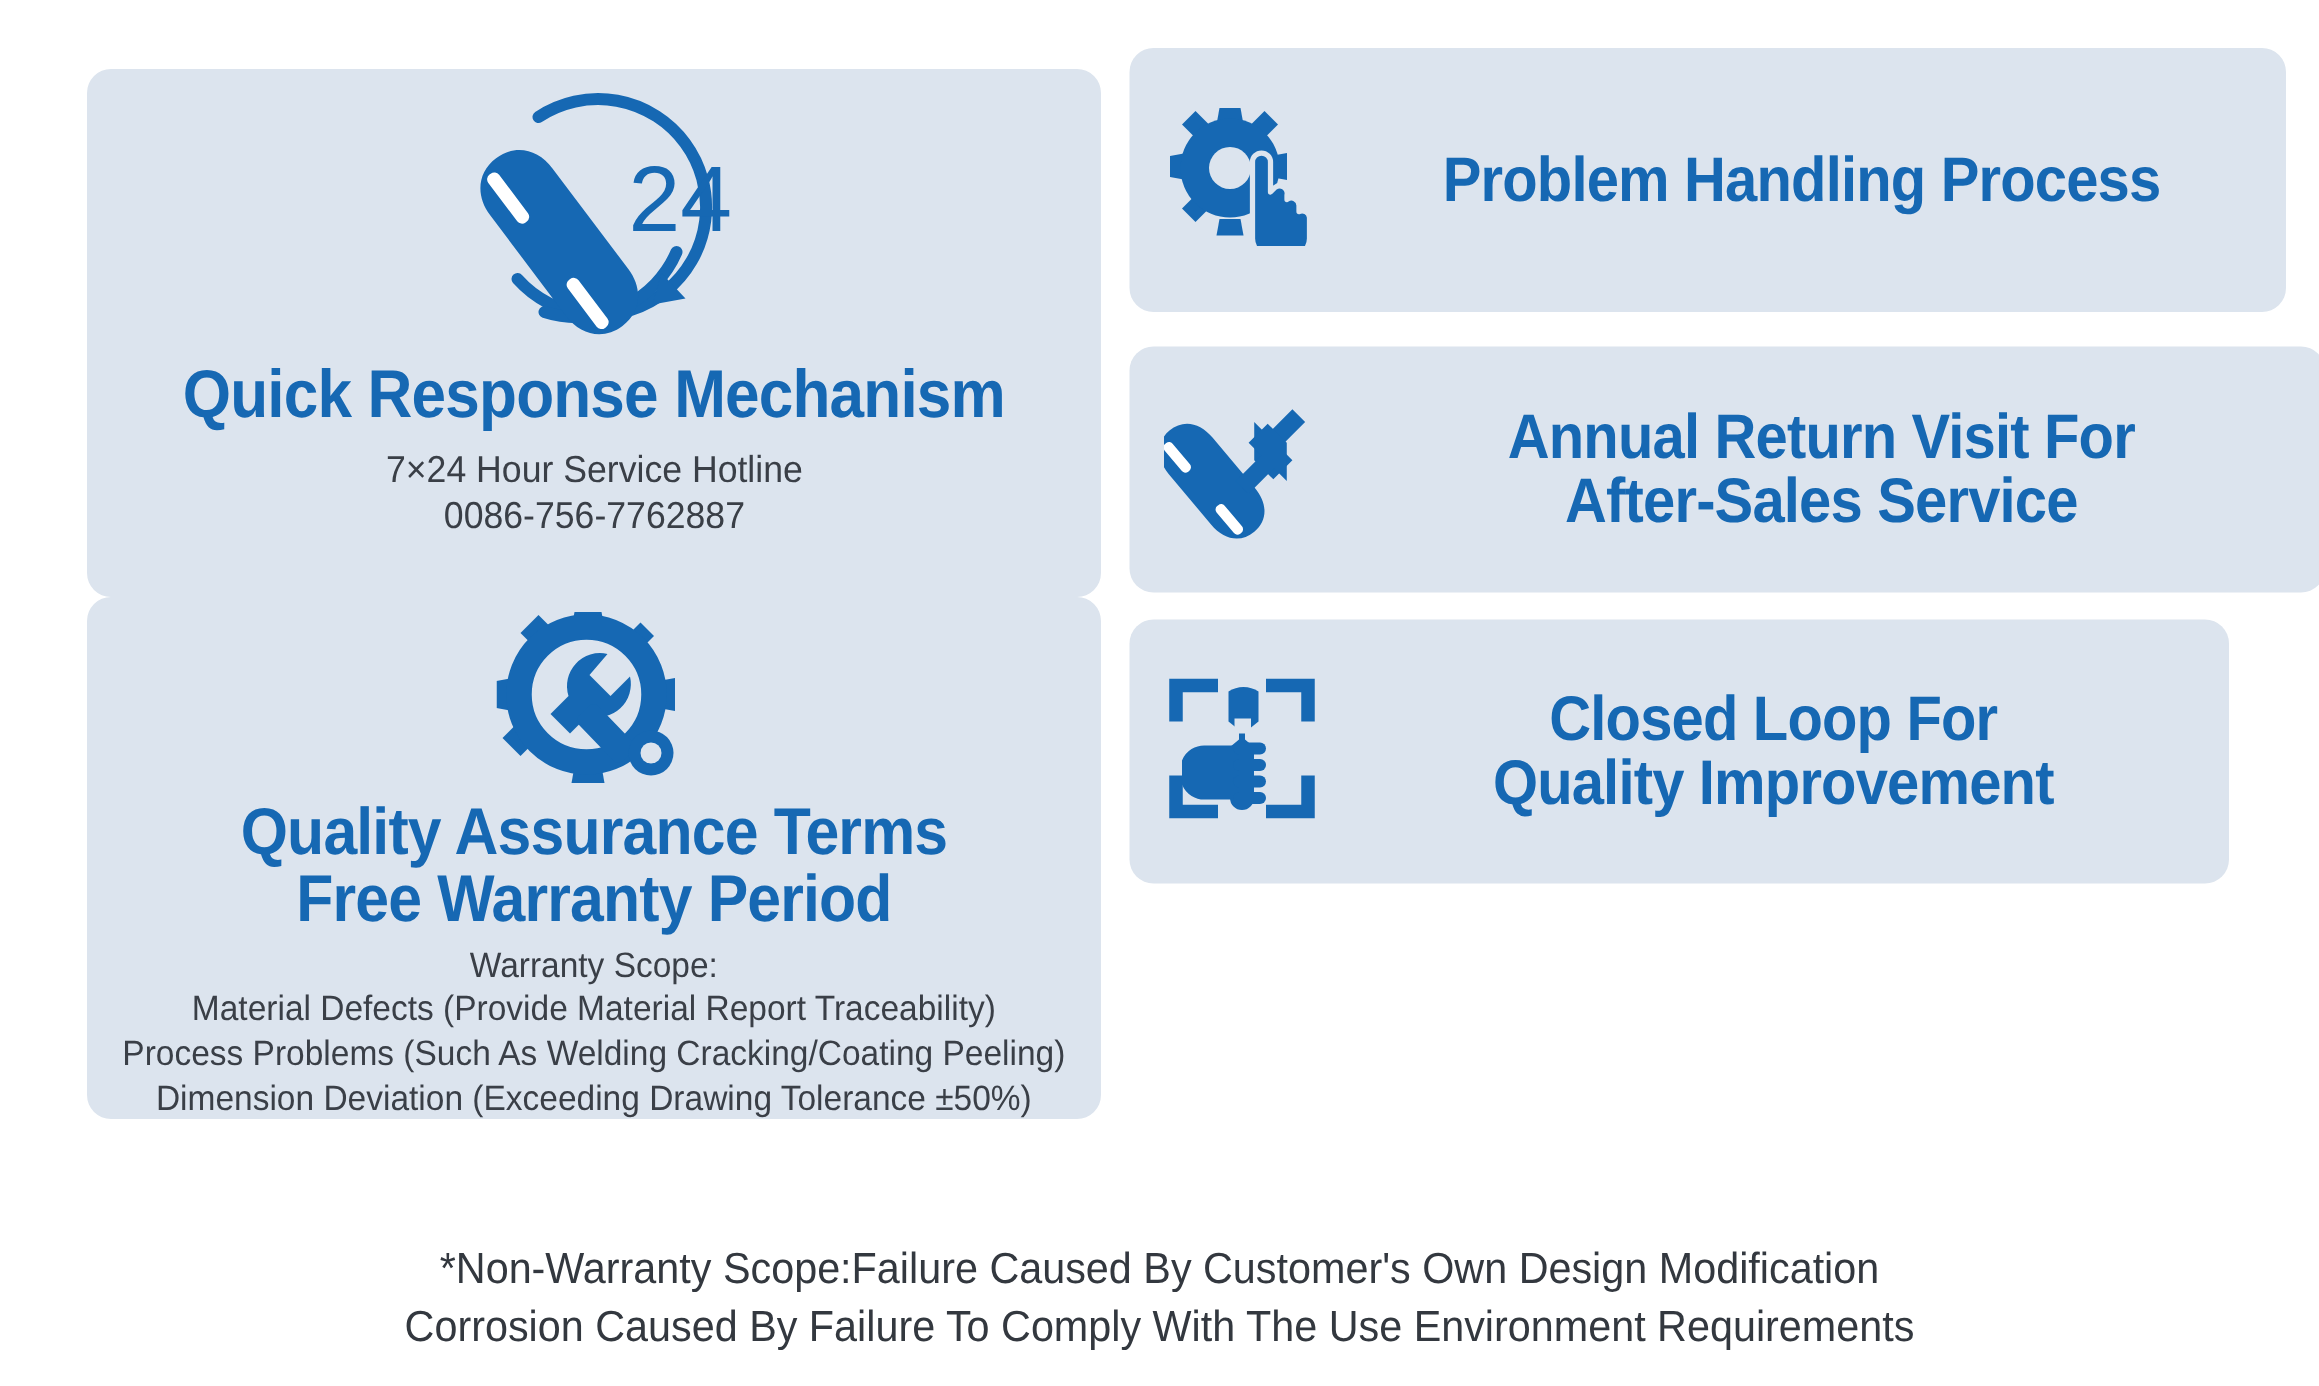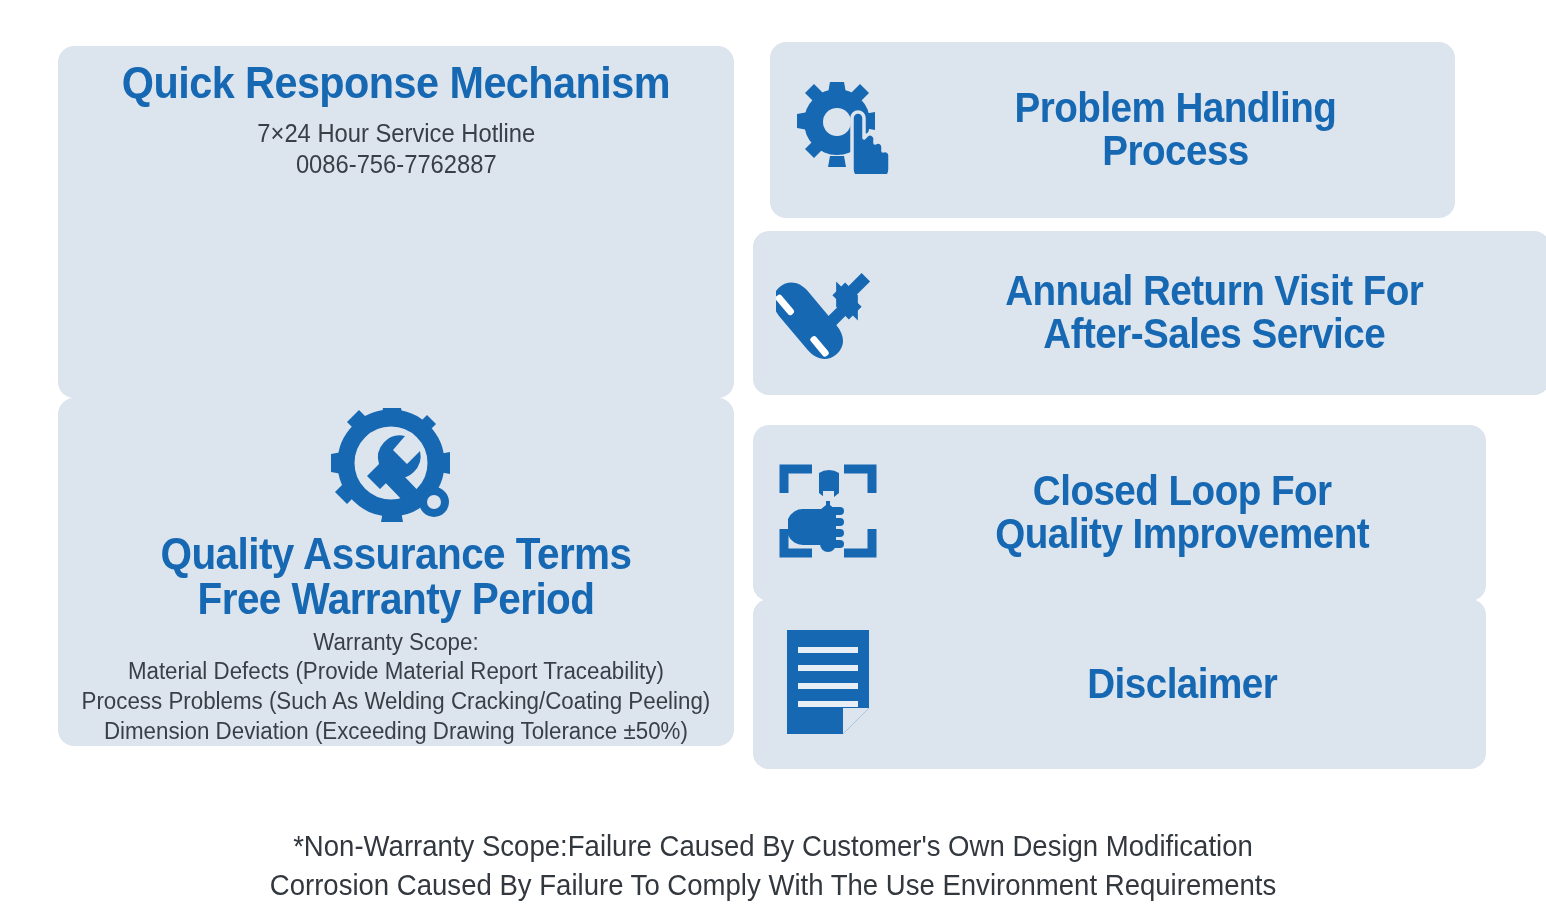--- a/index.html
+++ b/index.html
@@ -26,23 +26,23 @@
     background: #dce4ee;
     border-radius: 16px;
     box-sizing: border-box;
   }
 
   
   .card-left-1 { left: 58px;  top: 46px;  width: 676px; height: 352px; }
   .card-left-2 { left: 58px;  top: 398px; width: 676px; height: 348px; }
 
   
-  .card-right-1 { left: 753px; top: 42px;  width: 685px; height: 176px; margin-left: 17px; }
+  .card-right-1 { left: 753px; top: 32px;  width: 771px; height: 176px; }
   .card-right-2 { left: 753px; top: 231px; width: 797px; height: 164px; }
-  .card-right-3 { left: 753px; top: 413px; width: 733px; height: 176px; margin-top: 12px; }
+  .card-right-3 { left: 753px; top: 413px; width: 733px; height: 176px; }
   .card-right-4 { left: 753px; top: 599px; width: 733px; height: 170px; }
 
   
   .stack {
     display: flex;
     flex-direction: column;
     align-items: center;
     justify-content: flex-start;
     height: 100%;
     padding-top: 10px;
@@ -121,20 +121,43 @@
   .icon { display: block; }
 </style>
 </head>
 <body>
 
 <div class="page">
 
   <div class="card card-left-1">
     <div class="stack">
 
+      <span class="icon">
+        <svg width="190" height="175" viewBox="0 0 190 175" aria-hidden="true">
+
+          <path d="M58 22 A72 72 0 1 1 44 130" fill="none" stroke="#1668b3" stroke-width="8" stroke-linecap="round"></path>
+          <path d="M150 112 A72 72 0 0 1 62 152" fill="none" stroke="#1668b3" stroke-width="8" stroke-linecap="round"></path>
+
+          <path d="M140 126 L156 143 L134 147 Z" fill="#1668b3"></path>
+
+          <g transform="rotate(-37 95 88)">
+            <path d="M66 18
+                     C50 18 40 30 40 46
+                     L40 130
+                     C40 146 50 158 66 158
+                     C82 158 92 146 92 130
+                     L92 46
+                     C92 30 82 18 66 18 Z" fill="#1668b3"></path>
+            <rect x="52" y="24" width="9" height="40" rx="4" fill="#ffffff"></rect>
+            <rect x="52" y="112" width="9" height="40" rx="4" fill="#ffffff"></rect>
+          </g>
+
+          <text x="118" y="98" font-family="'Liberation Sans', sans-serif" font-size="62" fill="#1668b3">24</text>
+        </svg>
+      </span>
 
       <p class="title title-xl">Quick Response Mechanism</p>
       <p class="subtext">7×24 Hour Service Hotline
 0086-756-7762887</p>
     </div>
   </div>
 
   <div class="card card-left-2">
     <div class="stack">
 
@@ -281,38 +304,17 @@
           </svg>
         </span>
       </span>
       <span class="text-slot">
         <p class="title title-md">Closed Loop For
 Quality Improvement</p>
       </span>
     </div>
   </div>
 
-  <div class="card card-right-4">
-    <div class="row">
-      <span class="icon-slot">
-        <span class="icon">
-          <svg width="82" height="104" viewBox="0 0 82 104" aria-hidden="true">
-            <path d="M0 0 L82 0 L82 78 L56 104 L0 104 Z" fill="#1668b3"></path>
-            <path d="M82 78 L56 78 L56 104 Z" fill="#dce4ee"></path>
-            <g fill="#e8eef6">
-              <rect x="11" y="17" width="60" height="6"></rect>
-              <rect x="11" y="35" width="60" height="6"></rect>
-              <rect x="11" y="53" width="60" height="6"></rect>
-              <rect x="11" y="71" width="60" height="6"></rect>
-            </g>
-          </svg>
-        </span>
-      </span>
-      <span class="text-slot">
-        <p class="title title-md">Disclaimer</p>
-      </span>
-    </div>
-  </div>
 
   <p class="footer">*Non-Warranty Scope:Failure Caused By Customer's Own Design Modification
 Corrosion Caused By Failure To Comply With The Use Environment Requirements</p>
 
 </div>
 
 </body></html>

